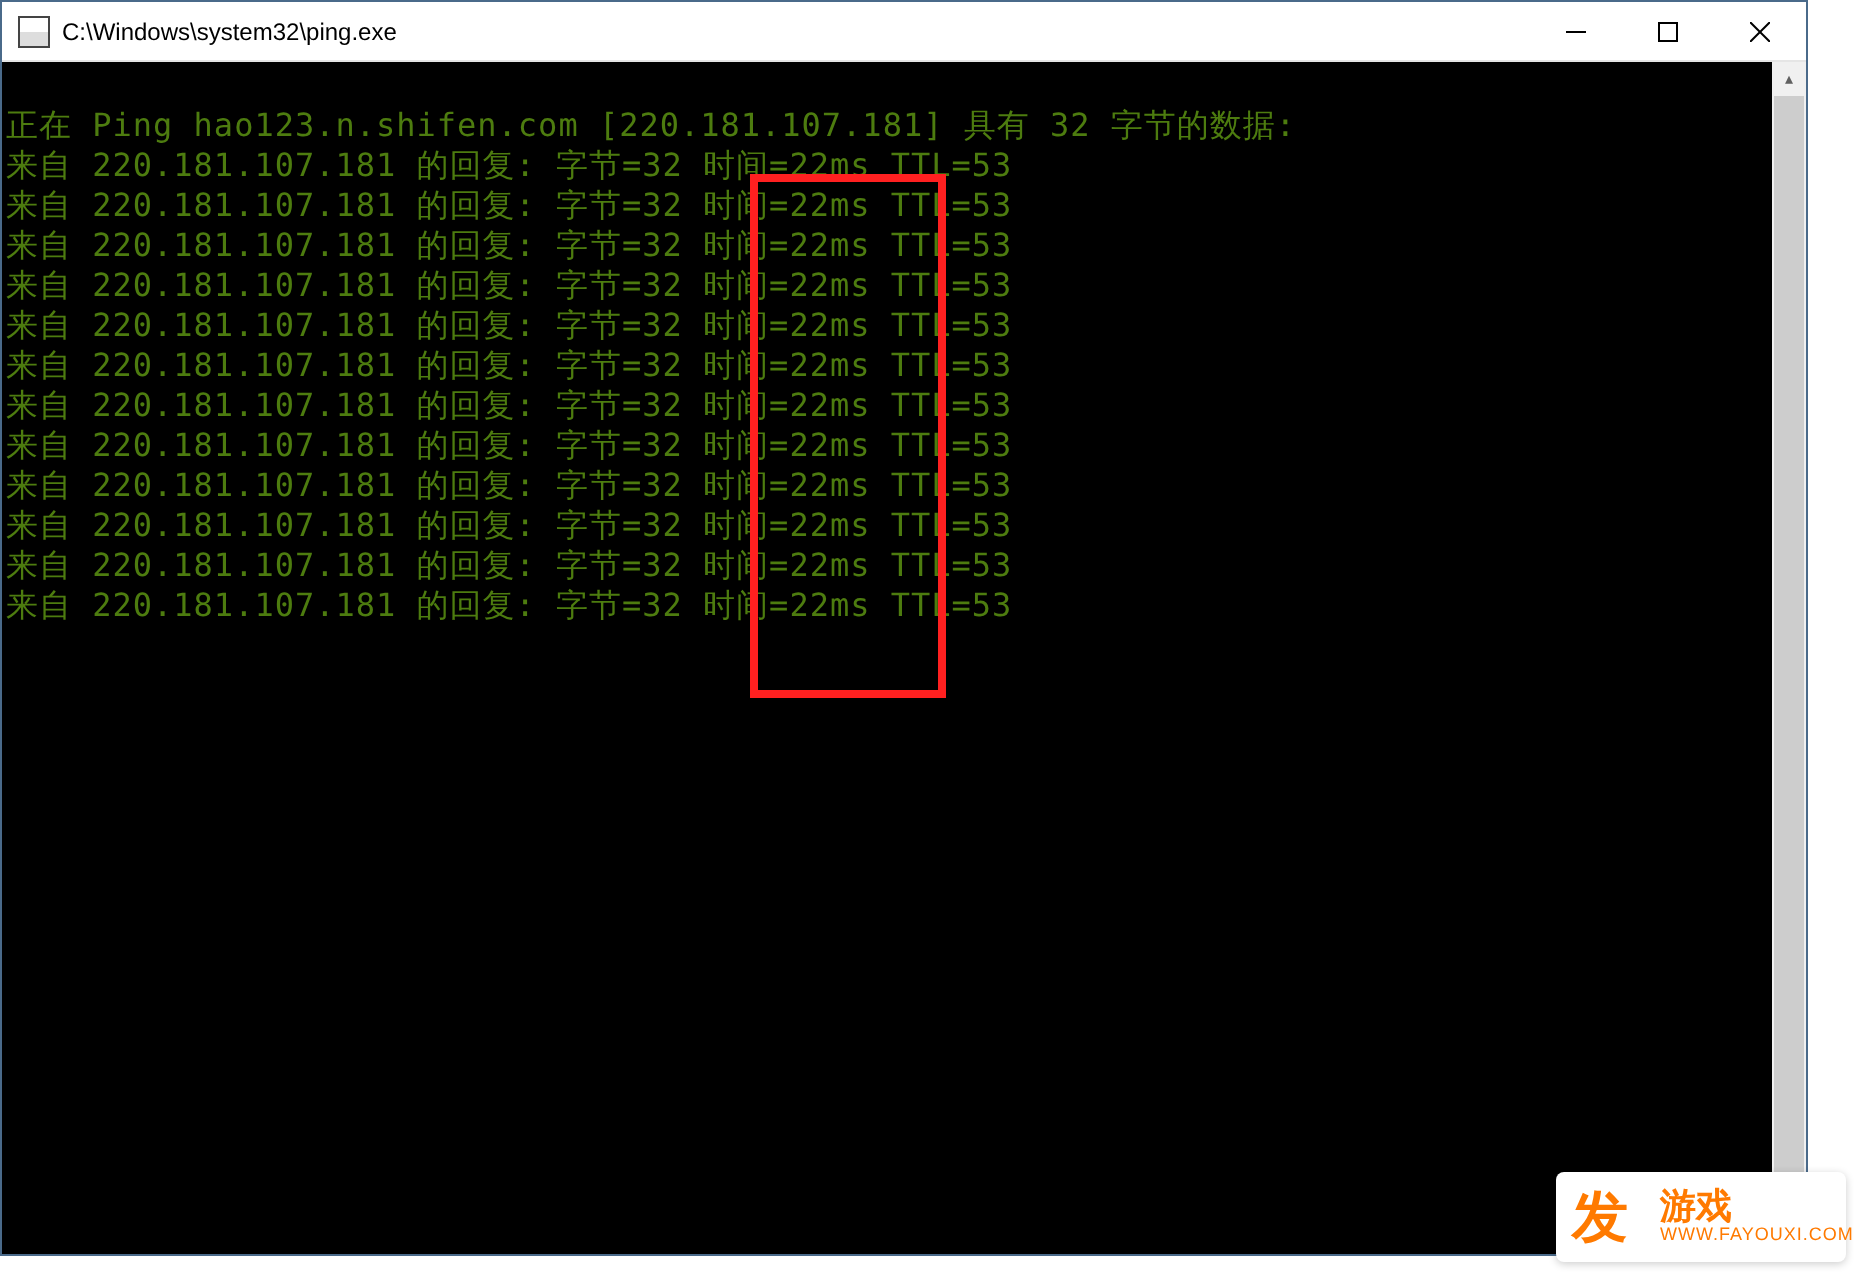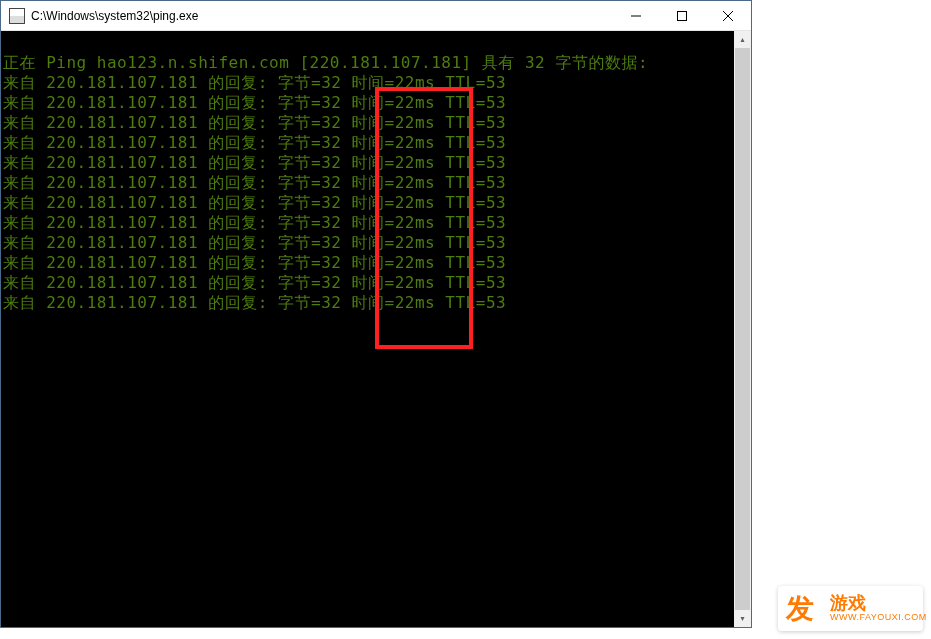--- a/index.html
+++ b/index.html
@@ -9,21 +9,21 @@
     }
     body {
       width: 931px;
       height: 639px;
       background: #fff;
       font-family: "Segoe UI", Tahoma, sans-serif;
       position: relative;
       overflow: hidden;
     }
     .window {
-      width: 752px;
+      width: 904px;
       height: 628px;
       border: 1px solid #4a6a8a;
       background: #fff;
       position: relative;
     }
     .titlebar {
       height: 30px;
       background: #fff;
       display: flex;
       align-items: center;

